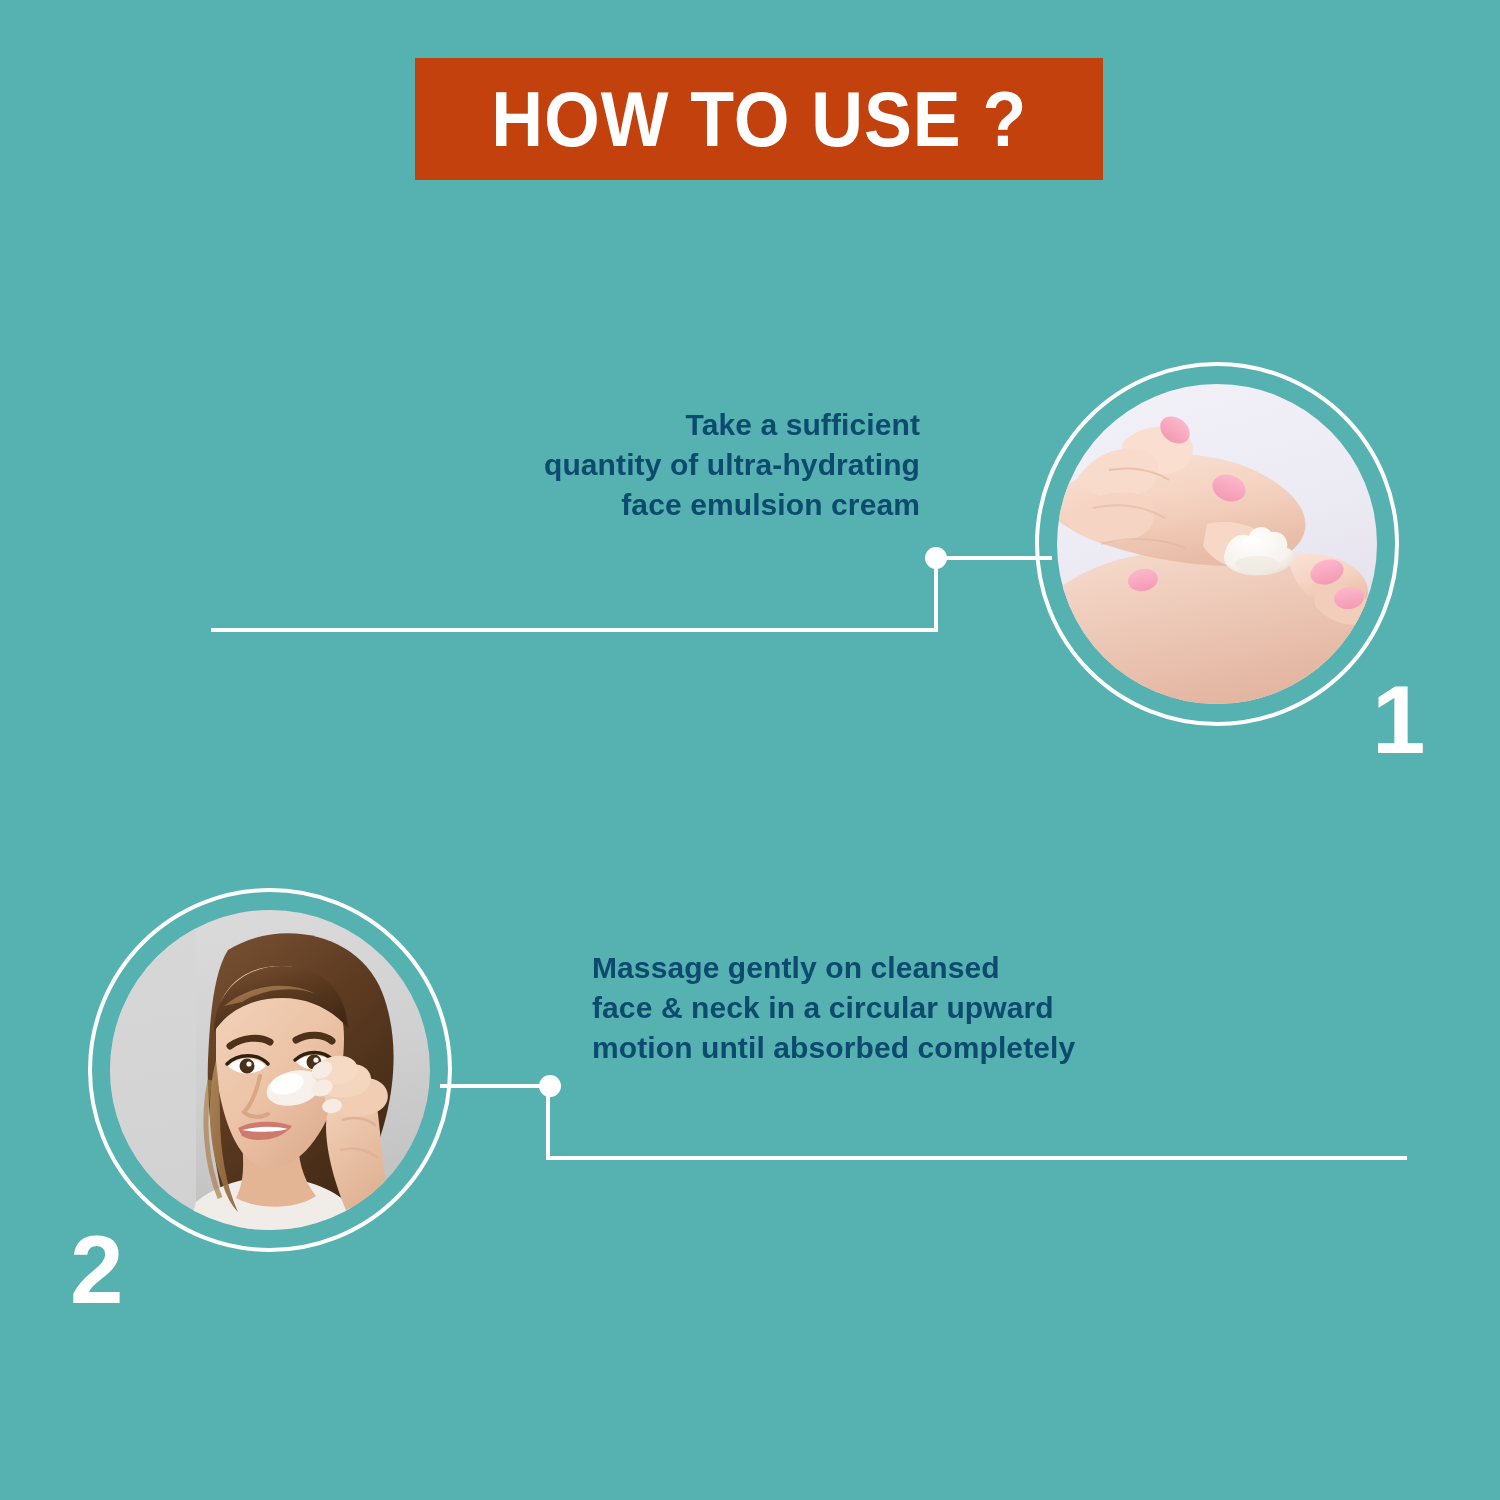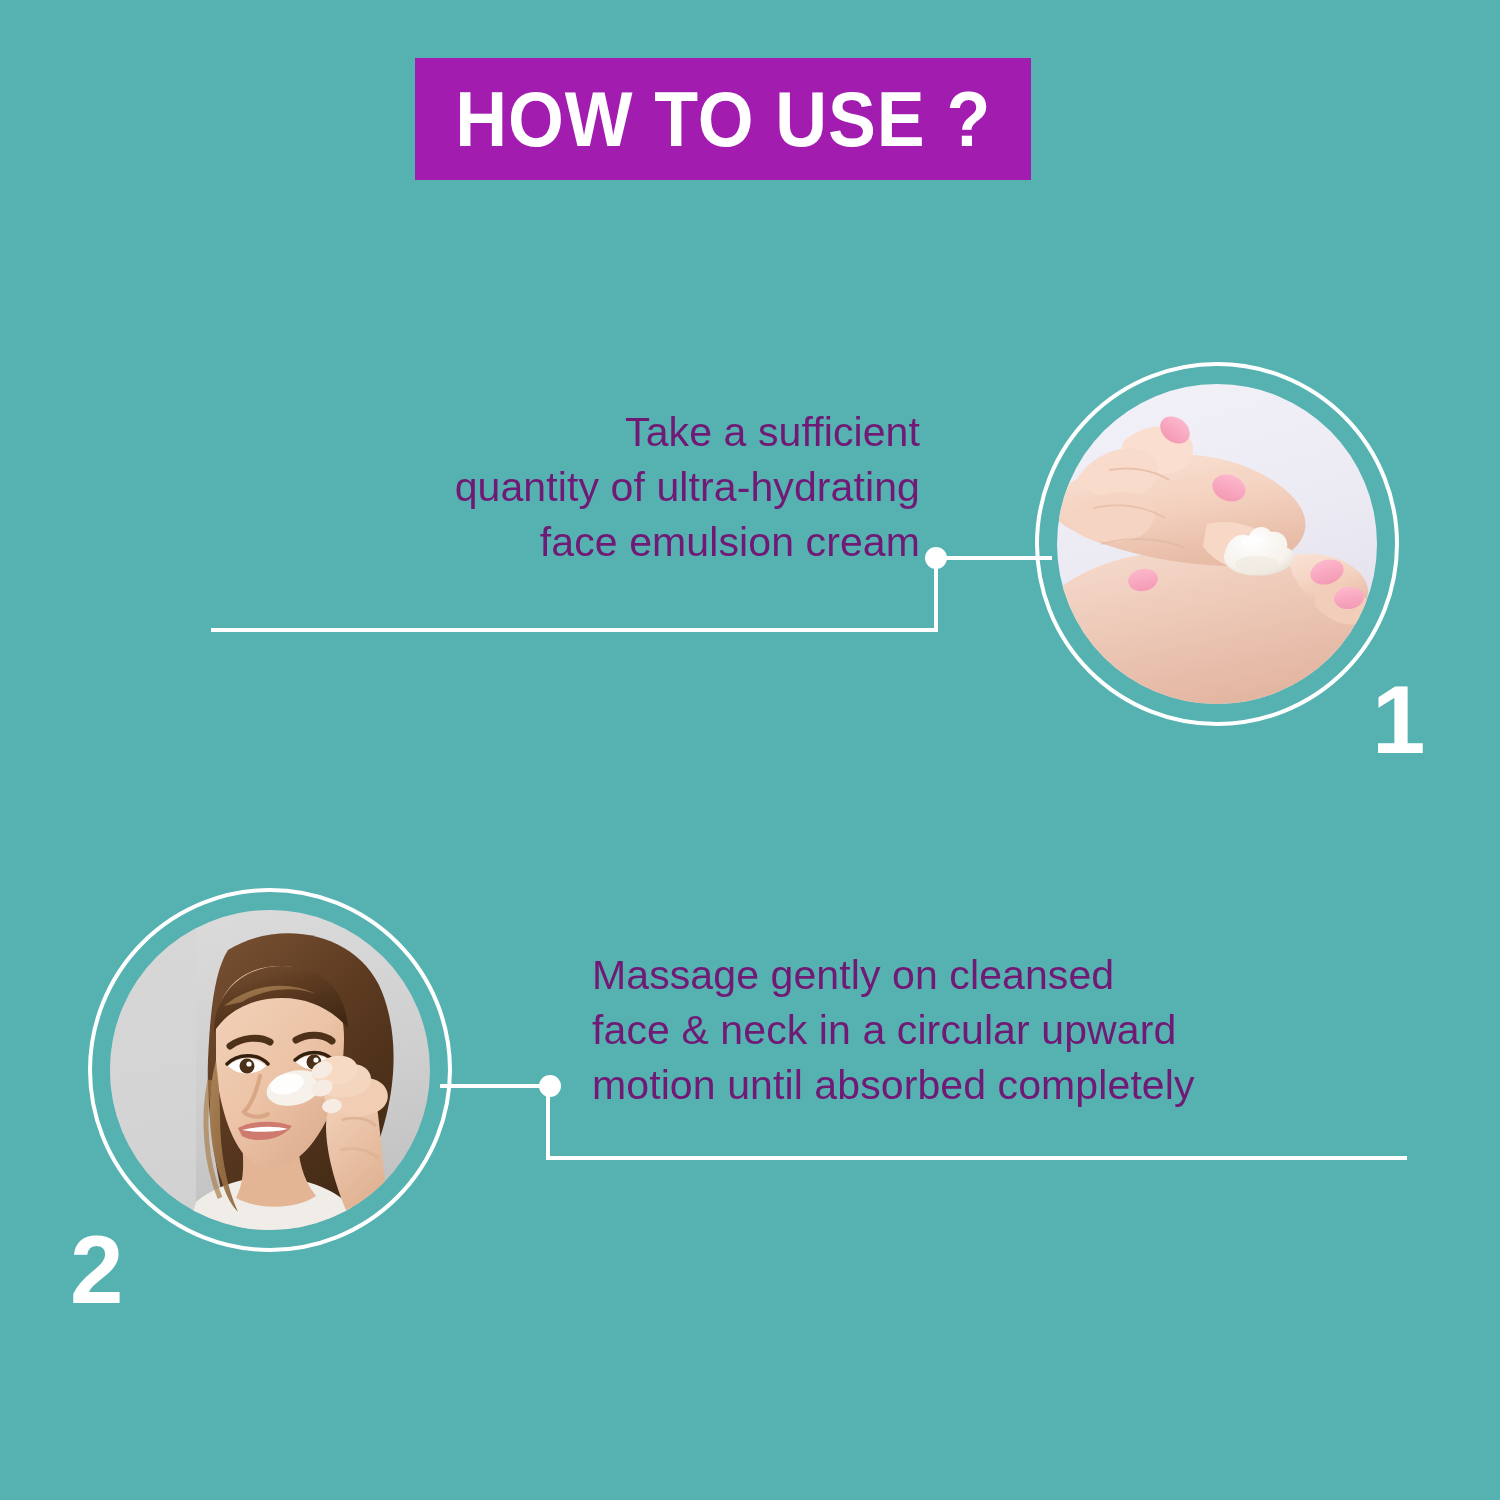--- a/index.html
+++ b/index.html
@@ -18,45 +18,45 @@
     width: 1500px;
     height: 1500px;
     background: #55b2b1;
   }
 
   
   .banner {
     position: absolute;
     left: 415px;
     top: 58px;
-    width: 616px;
+    width: 688px;
     height: 122px;
-    background: #a21caf;
+    background: #c2410c;
     display: flex;
     align-items: center;
     justify-content: center;
   }
   .banner-title {
     color: #ffffff;
     font-family: "Liberation Sans Narrow", "Liberation Sans", sans-serif;
     font-size: 78px;
     font-weight: bold;
     letter-spacing: 1px;
     line-height: 1;
     transform: scaleX(0.92);
     white-space: nowrap;
   }
 
   
   .step-text {
     position: absolute;
-    color: #701a75;
-    font-size: 41px;
+    color: #0c4a6e;
+    font-size: 30px;
     line-height: 1.34;
-    font-weight: 400;
+    font-weight: 700;
     letter-spacing: 0.1px;
     white-space: pre-line;
   }
   .step-text.one {
     left: 240px;
     top: 405px;
     width: 680px;
     text-align: right;
   }
   .step-text.two {

